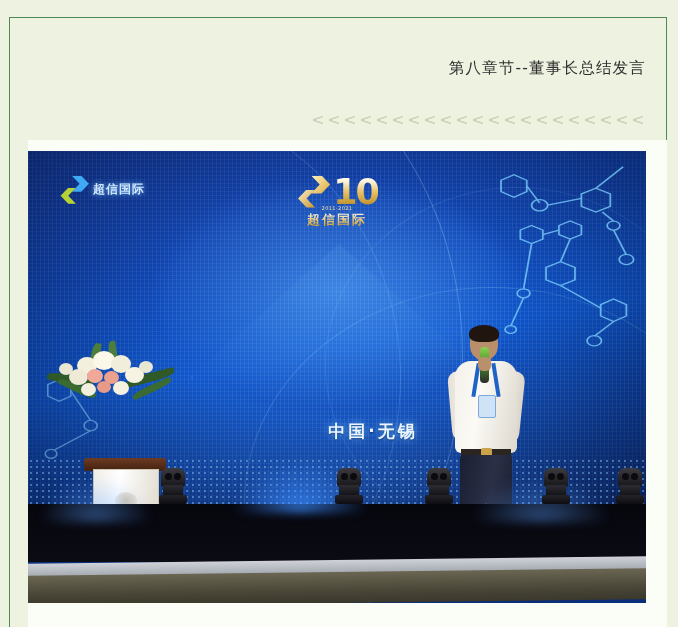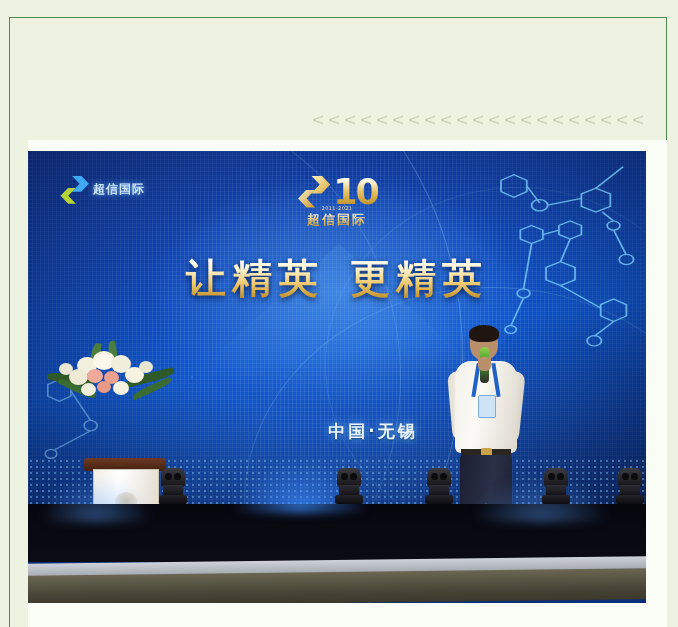--- a/index.html
+++ b/index.html
@@ -524,20 +524,23 @@
     background-size: 6px 6px;
   }
 </style>
 </head>
 <body>
 
 <div id="page">
 
   <div id="page-border"></div>
 
+  <div id="heading-row">
+    <span id="page-title">第八章节--董事长总结发言</span>
+  </div>
 
   <div id="chevron-row"><span class="chevron-glyph" style="color: rgb(201, 207, 178);">&lt;</span><span class="chevron-glyph" style="color: rgb(201, 207, 178);">&lt;</span><span class="chevron-glyph" style="color: rgb(201, 207, 178);">&lt;</span><span class="chevron-glyph" style="color: rgb(201, 207, 178);">&lt;</span><span class="chevron-glyph" style="color: rgb(201, 207, 178);">&lt;</span><span class="chevron-glyph" style="color: rgb(201, 207, 178);">&lt;</span><span class="chevron-glyph" style="color: rgb(201, 207, 178);">&lt;</span><span class="chevron-glyph" style="color: rgb(201, 207, 178);">&lt;</span><span class="chevron-glyph" style="color: rgb(201, 207, 178);">&lt;</span><span class="chevron-glyph" style="color: rgb(201, 207, 178);">&lt;</span><span class="chevron-glyph" style="color: rgb(201, 207, 178);">&lt;</span><span class="chevron-glyph" style="color: rgb(201, 207, 178);">&lt;</span><span class="chevron-glyph" style="color: rgb(201, 207, 178);">&lt;</span><span class="chevron-glyph" style="color: rgb(201, 207, 178);">&lt;</span><span class="chevron-glyph" style="color: rgb(201, 207, 178);">&lt;</span><span class="chevron-glyph" style="color: rgb(201, 207, 178);">&lt;</span><span class="chevron-glyph" style="color: rgb(201, 207, 178);">&lt;</span><span class="chevron-glyph" style="color: rgb(201, 207, 178);">&lt;</span><span class="chevron-glyph" style="color: rgb(201, 207, 178);">&lt;</span><span class="chevron-glyph" style="color: rgb(201, 207, 178);">&lt;</span><span class="chevron-glyph" style="color: rgb(201, 207, 178);">&lt;</span></div>
 
   <div id="content-sheet"></div>
 
   <div id="photo">
 
     <div id="led-screen"></div>
     <div id="led-grid"></div>
     <div class="swoosh" id="swoosh-a"></div>
@@ -598,23 +601,20 @@
         <span class="gold-chev">
           <span class="gc-top"></span>
           <span class="gc-bot"></span>
         </span>
         <span id="anniv-ten">10</span>
         <span id="anniv-years">2011-2021</span>
       </div>
       <div id="anniv-name">超信国际</div>
     </div>
 
-    <div id="headline-1">
-      <span>让精英</span><span class="gap"></span><span>更精英</span>
-    </div>
     <div id="location-text">中国·无锡</div>
 
     <div id="dot-texture"></div>
 
     <div id="speaker">
       <div id="sp-arm-l"></div>
       <div id="sp-arm-r"></div>
       <div id="sp-shirt"></div>
       <div id="sp-collar-l"></div>
       <div id="sp-collar-r"></div>

